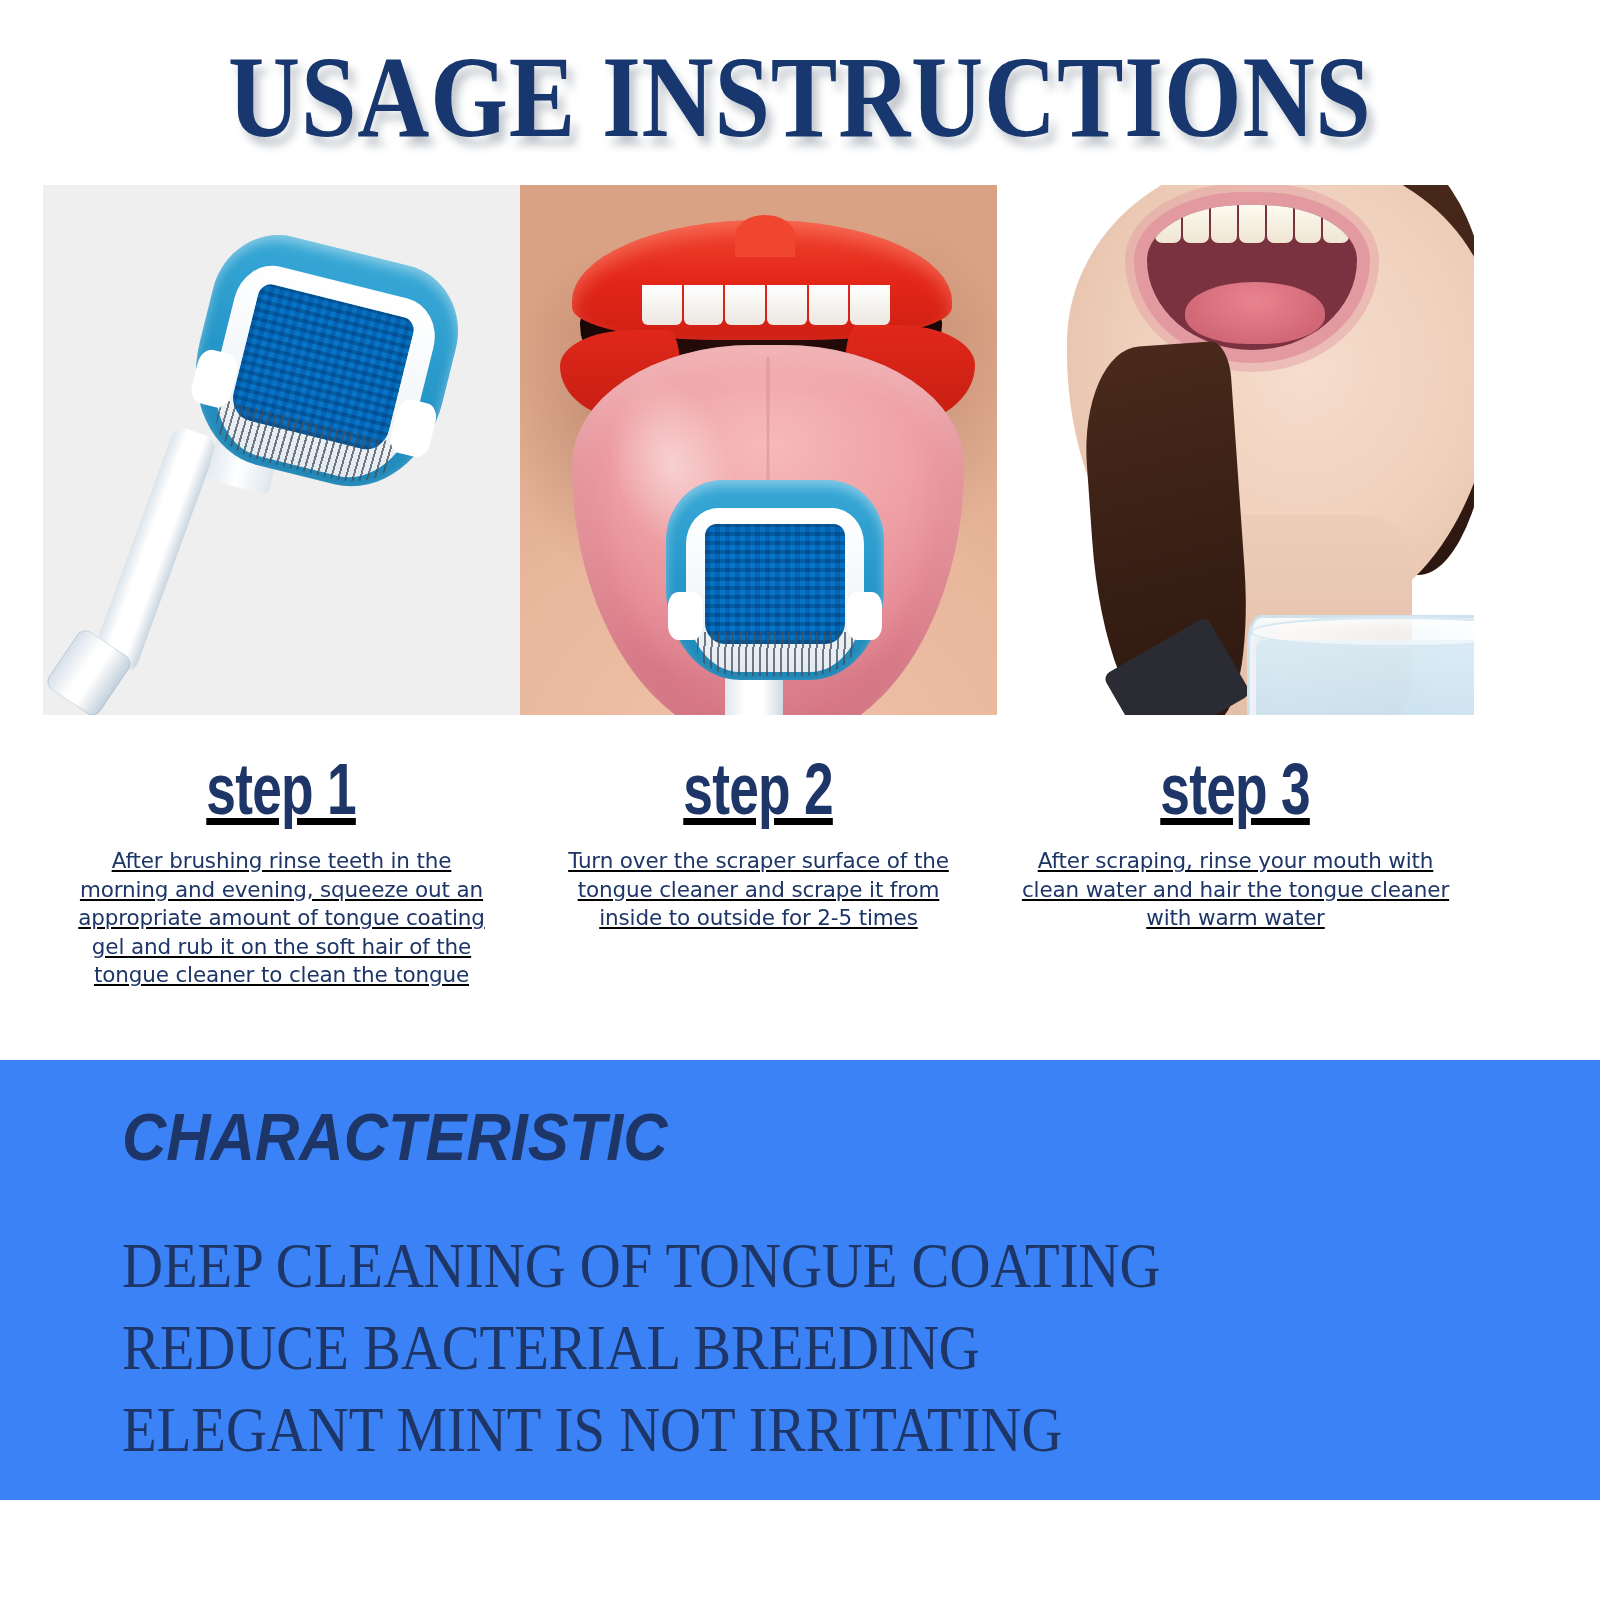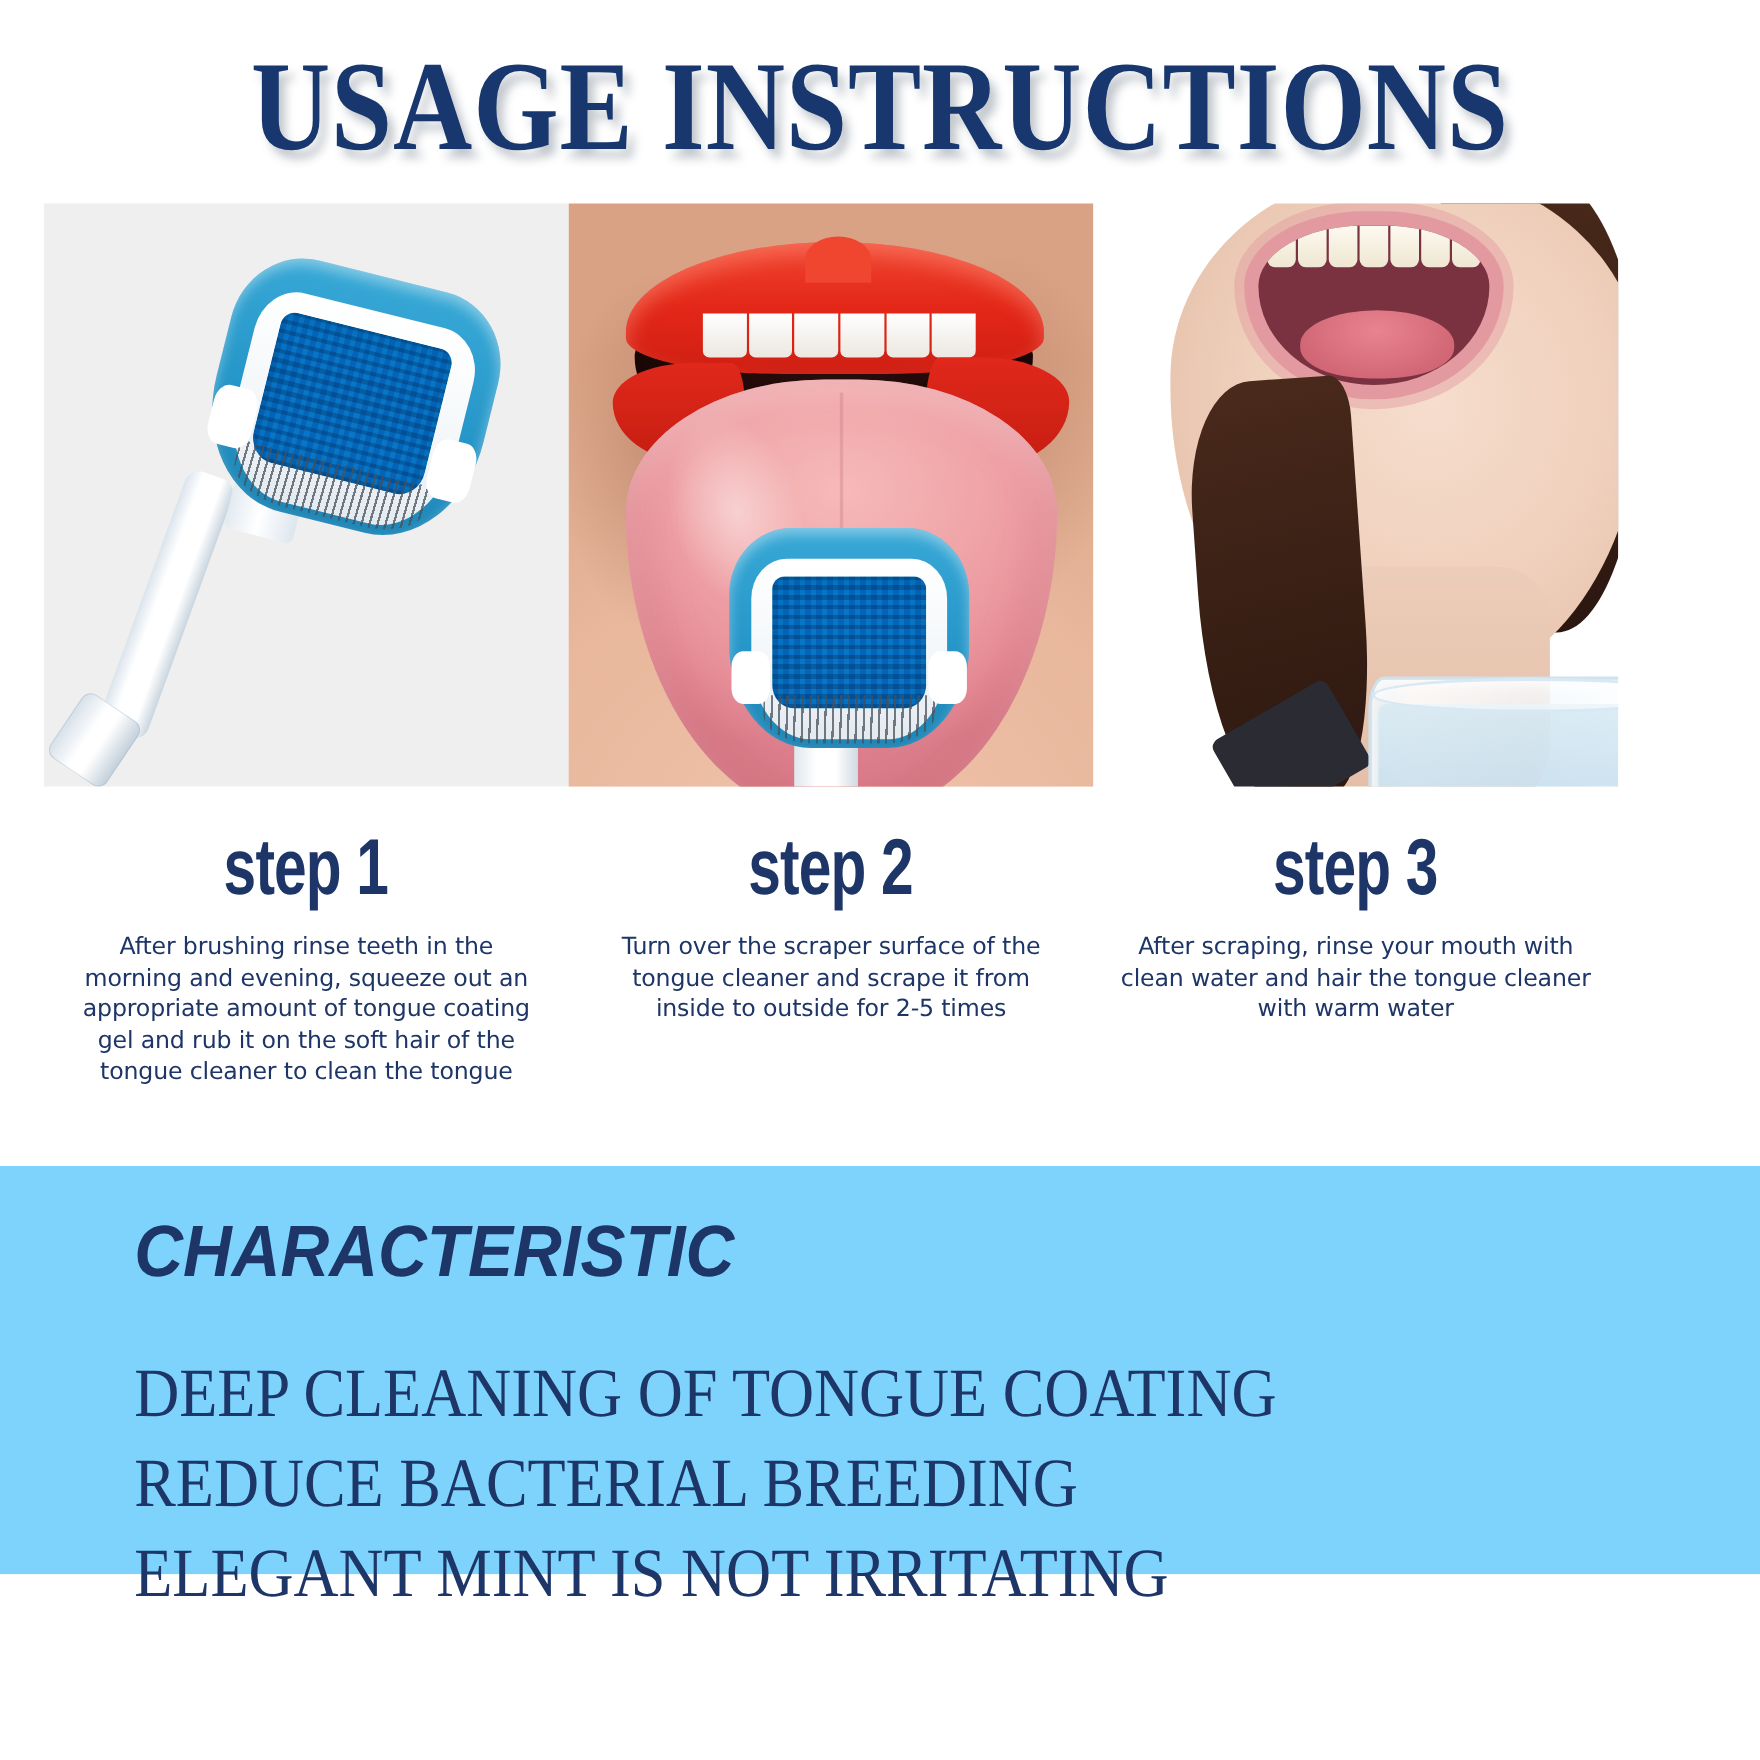--- a/index.html
+++ b/index.html
@@ -34,24 +34,25 @@
     transform: scaleX(0.86);
     transform-origin: center;
     text-shadow: 7px 9px 9px rgba(120,130,145,0.45);
     white-space: nowrap;
     margin-top: 8px;
   }
 
   
   .steps-row {
     display: flex;
-    justify-content: center;
+    justify-content: flex-end;
     padding: 0 37px;
     box-sizing: border-box;
     width: 1511px;
+    text-decoration: underline;
   }
   .step-col {
     width: 477px;
     display: flex;
     flex-direction: column;
     align-items: center;
   }
 
   .panel {
     width: 477px;
@@ -311,22 +312,22 @@
     border-radius: 50%;
     background: rgba(255,255,255,0.5);
   }
 
   
   .char-section {
     position: absolute;
     left: 0;
     top: 1060px;
     width: 1600px;
-    height: 371px;
-    background: #7dd3fc;
+    height: 440px;
+    background: #3b82f6;
     box-sizing: border-box;
     padding: 44px 0 0 122px;
   }
   .char-title {
     font-family: "Liberation Sans Narrow", "Liberation Sans", sans-serif;
     font-style: italic;
     font-weight: bold;
     font-size: 66px;
     line-height: 1;
     color: #1d3567;

